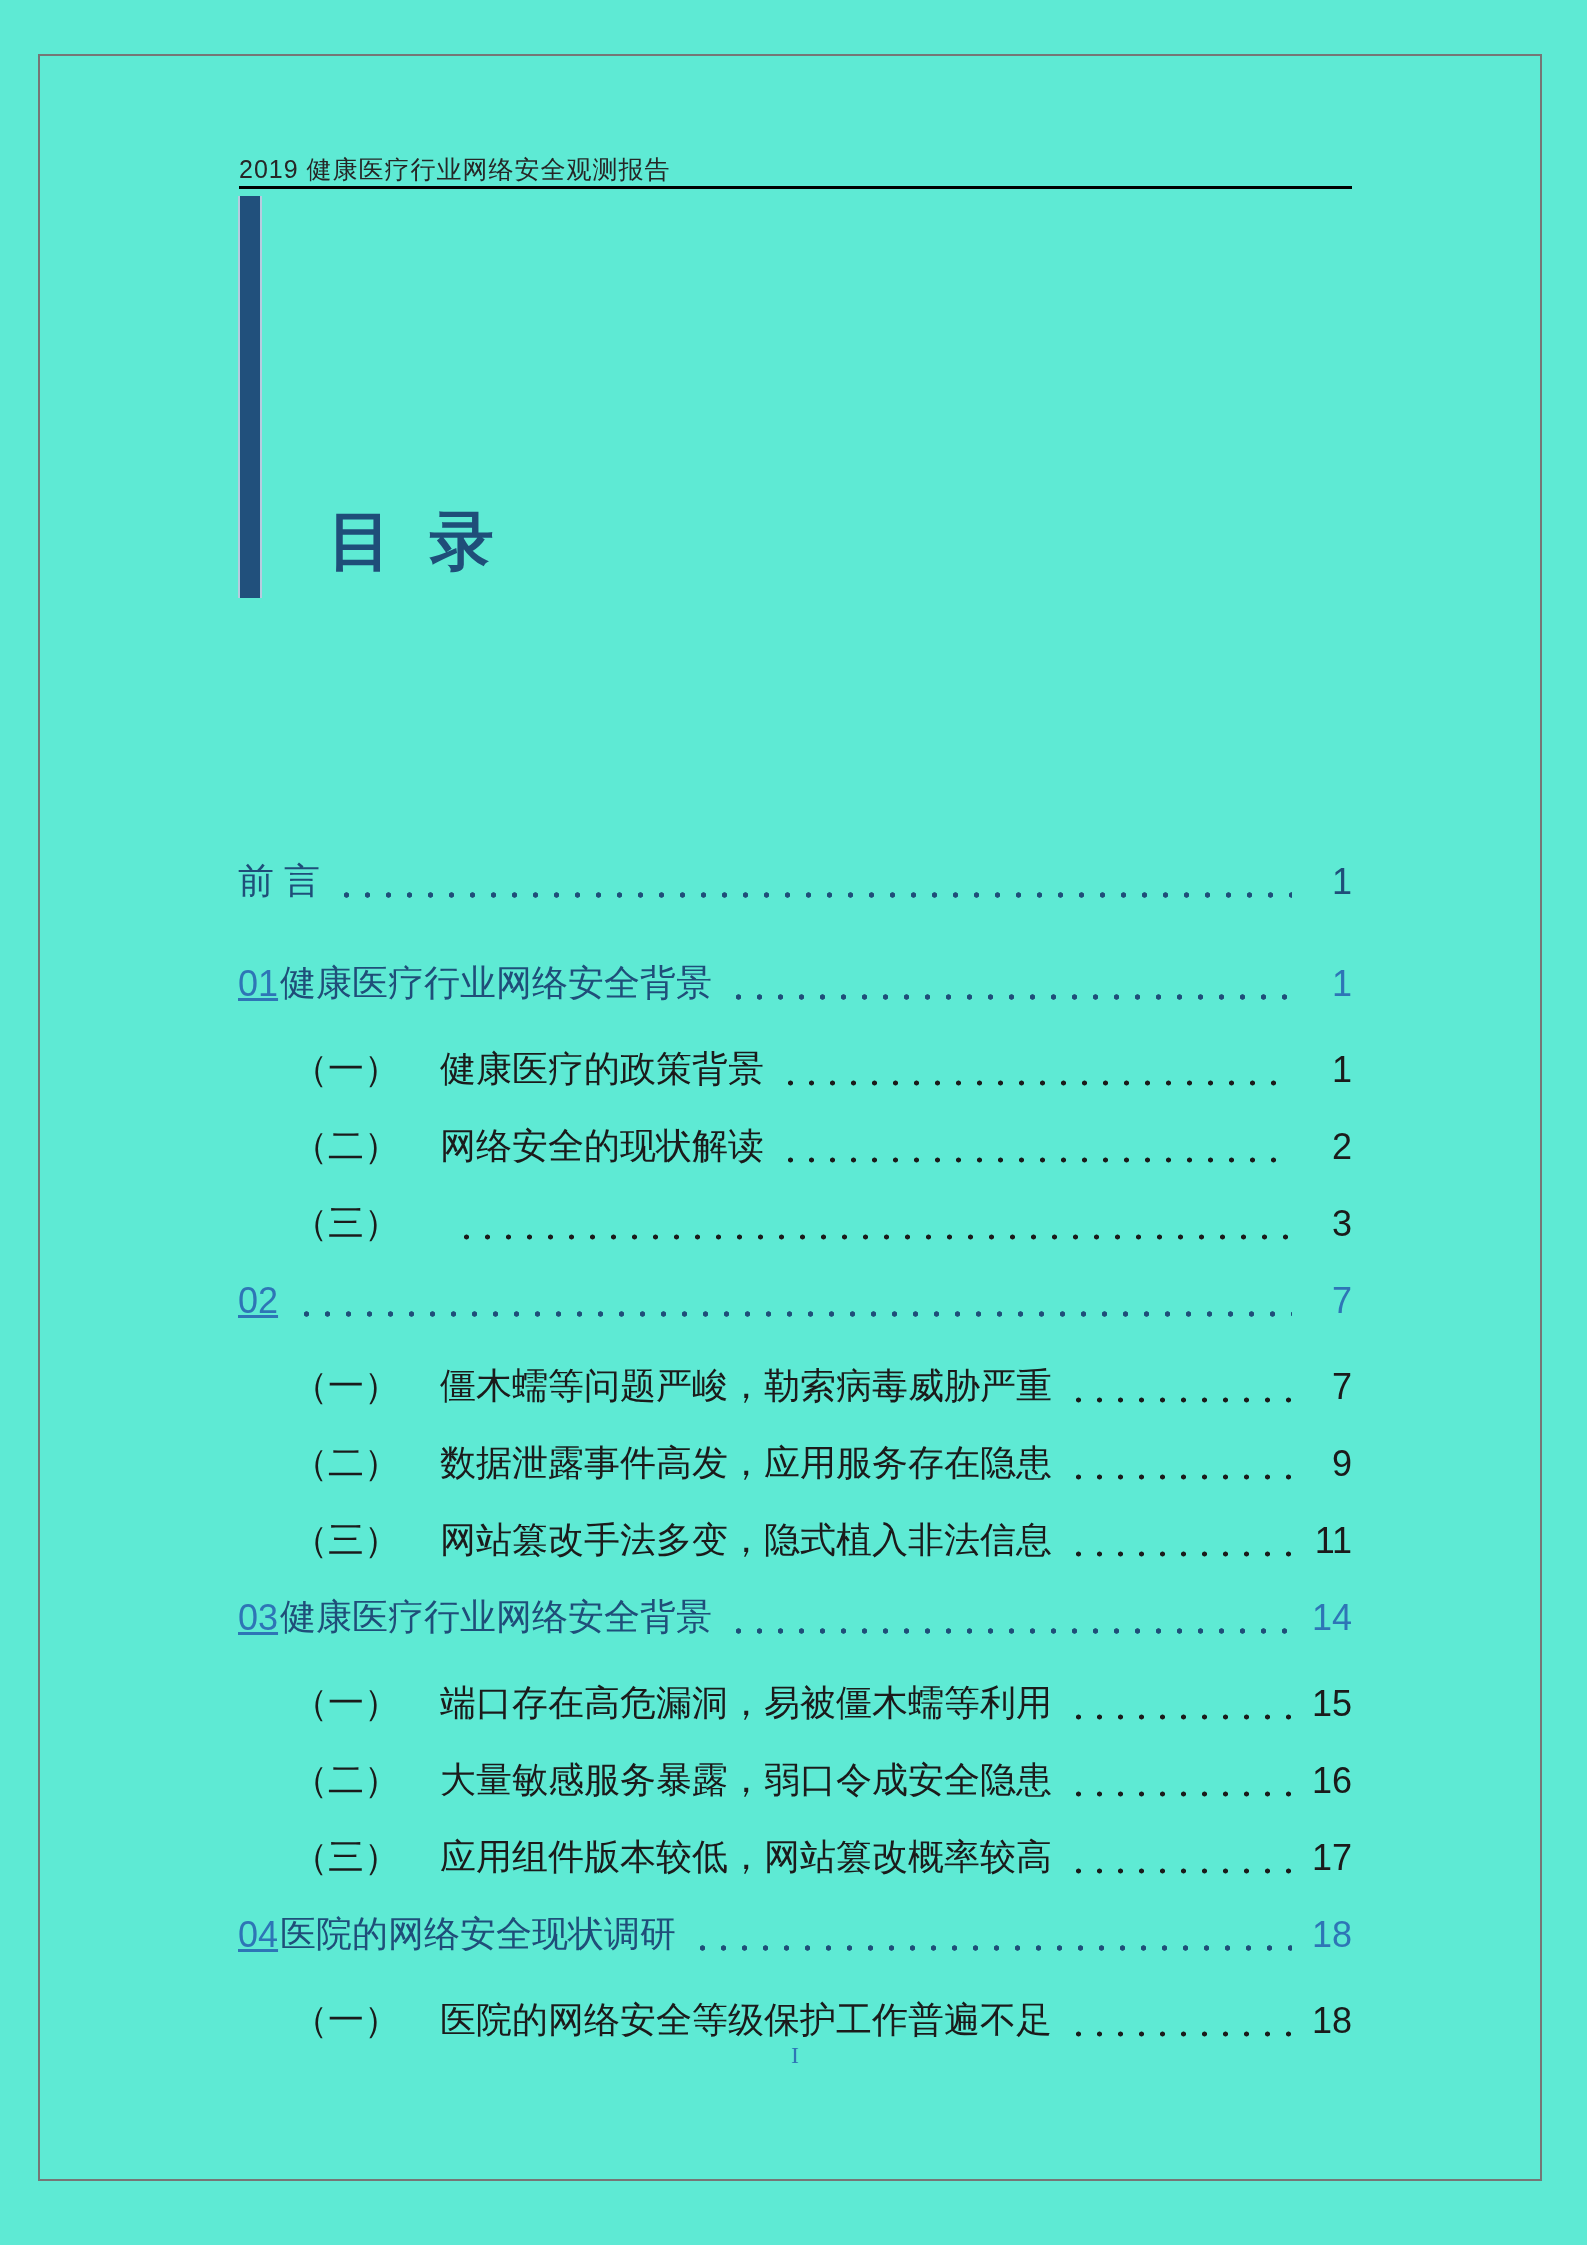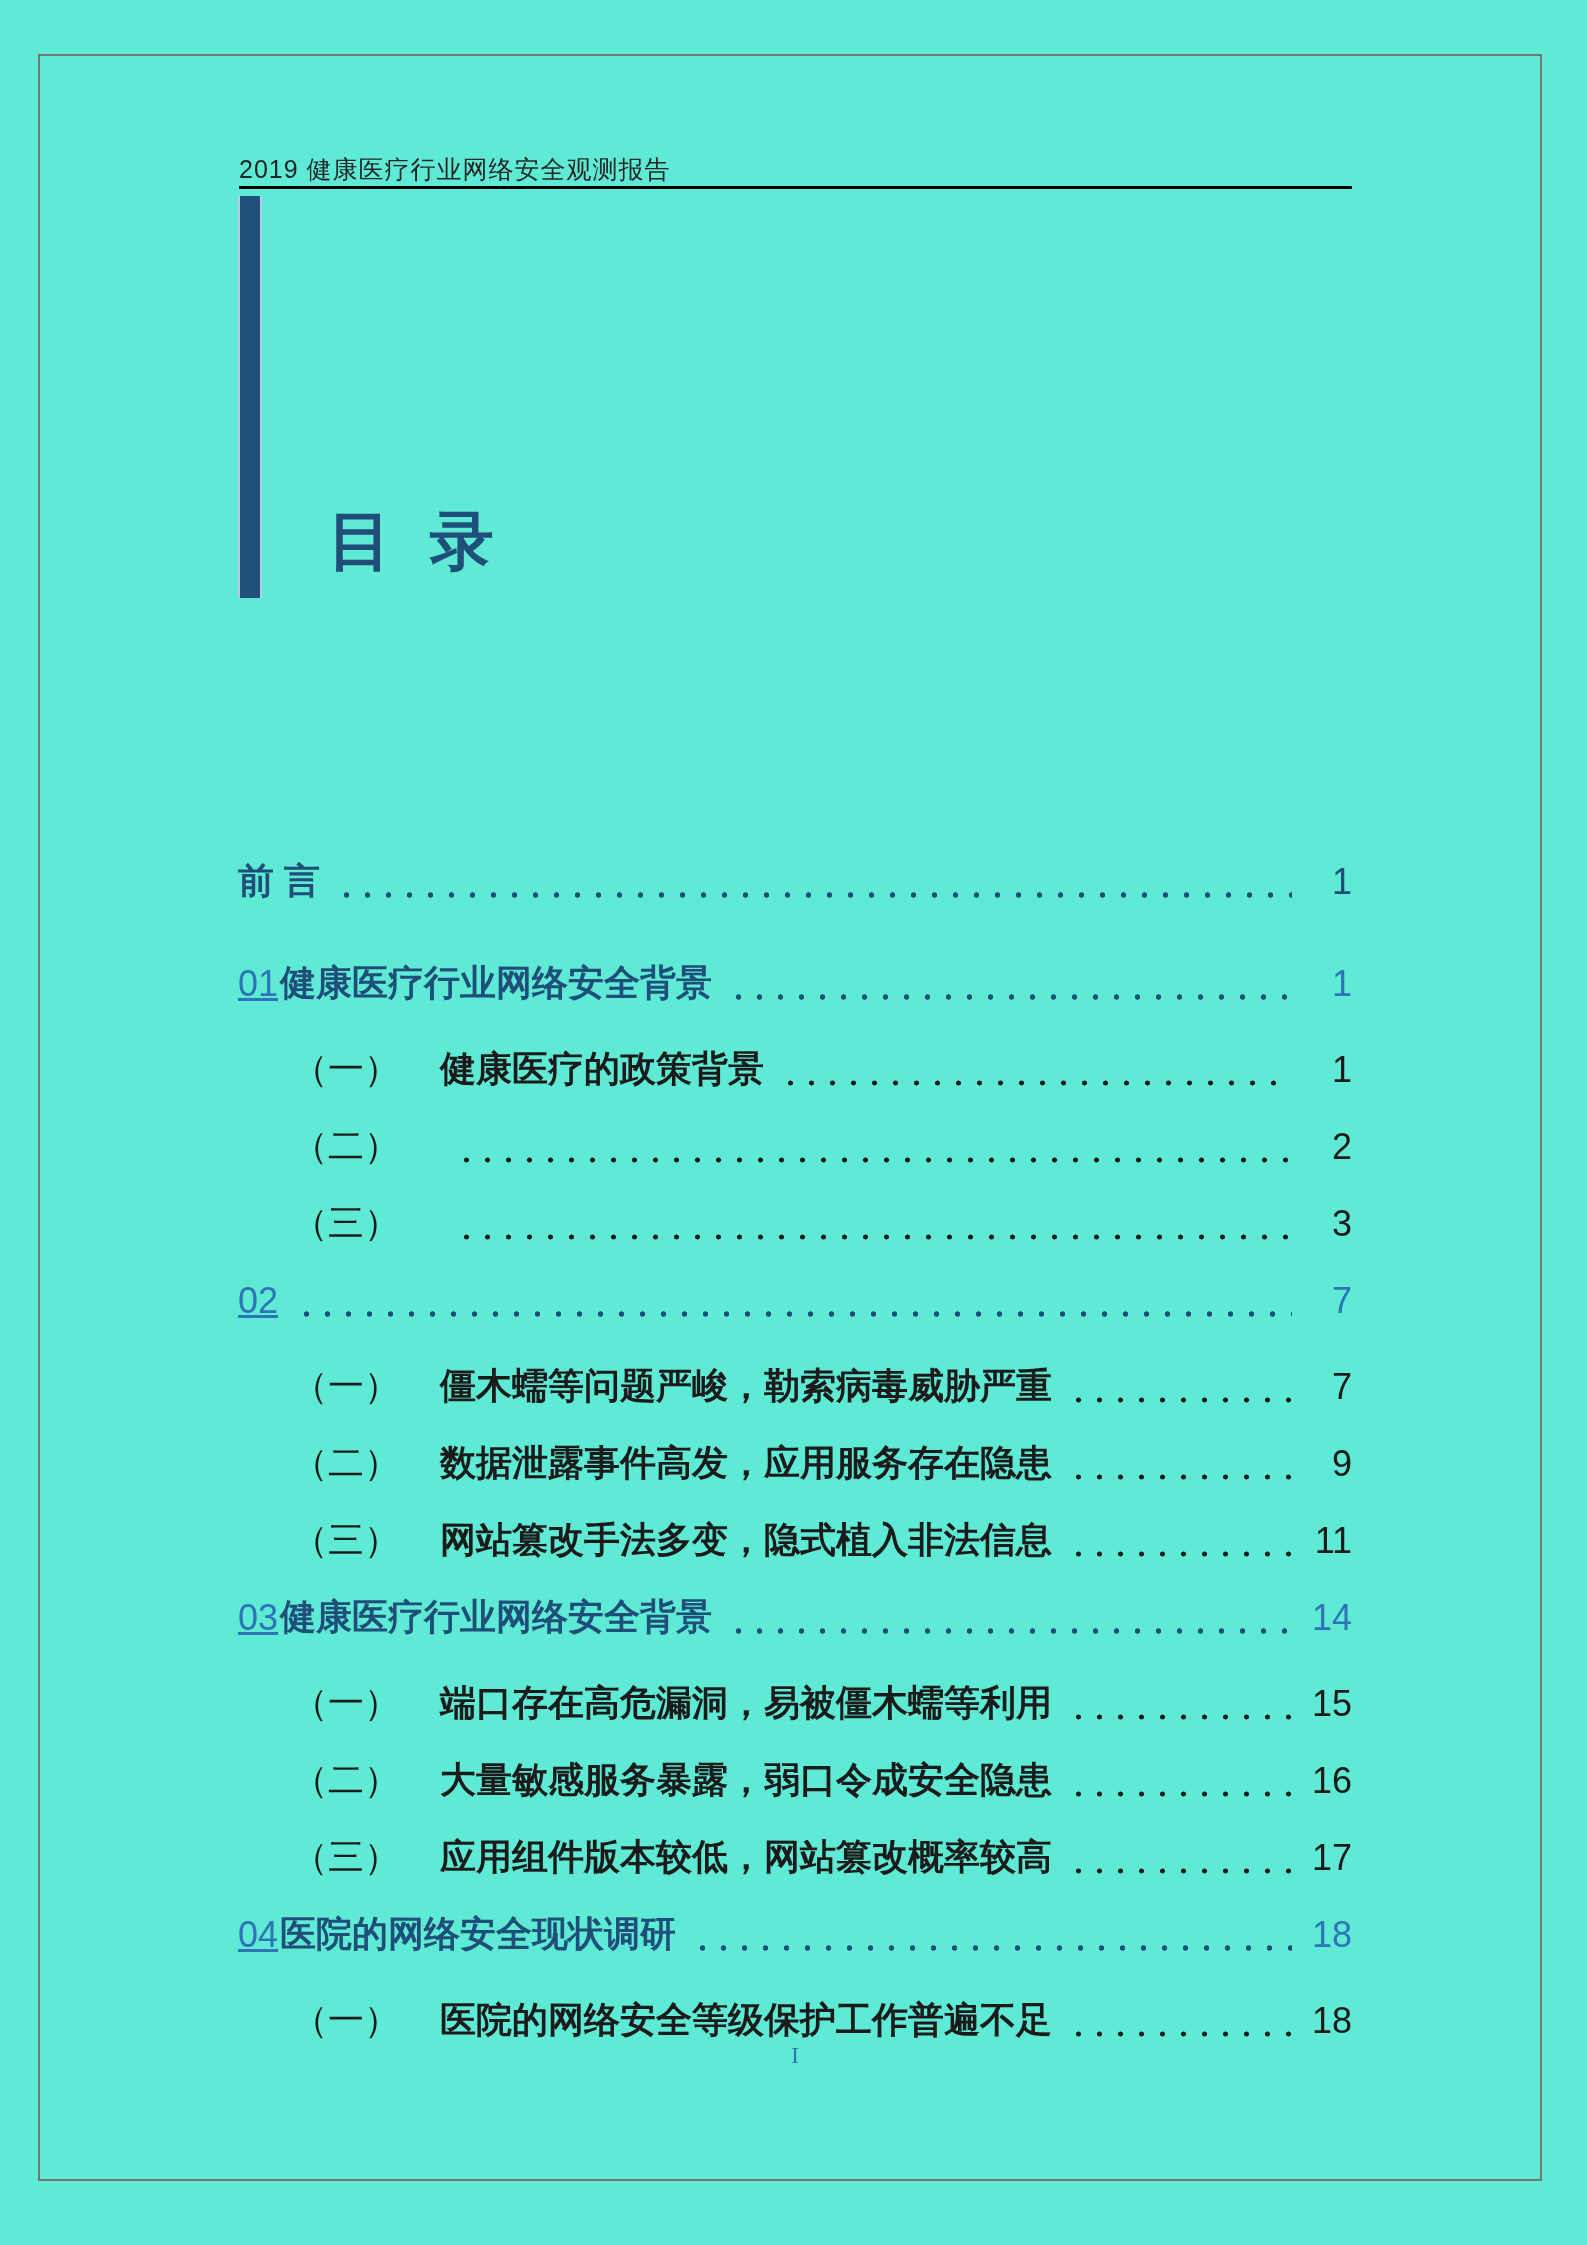--- a/index.html
+++ b/index.html
@@ -79,21 +79,21 @@
     height: 77px;
     font-size: 36px;
     white-space: nowrap;
   }
   .toc-line.preface { color: var(--accent-dark, #1f4e79); margin-bottom: 25px; font-weight: 500; }
   .toc-line.chapter { color: var(--accent-dark, #1f4e79); margin-bottom: 9px; }
   .toc-line.section { color: #1b1b1b; padding-left: 54px; }
   .toc-num { flex: 0 0 auto; }
   .chapter .toc-num { color: var(--accent-bright, #2e75b6); margin-right: 2px; text-decoration: underline; }
   .section .toc-num { margin-right: 40px; }
-  .toc-label { flex: 0 0 auto; font-weight: bold; }
+  .toc-label { flex: 0 0 auto; }
   .toc-dots {
     flex: 1 1 auto;
     align-self: stretch;
     margin: 0 14px 0 16px;
     background-repeat: repeat-x;
     background-position: 0 calc(50% + 13px);
     background-size: 21px 6px;
   }
   .preface .toc-dots,
   .chapter .toc-dots {
@@ -148,20 +148,21 @@
       <span class="toc-page">1</span>
     </div>
       <div class="toc-line section">
       <span class="toc-num">（一）</span>
       <span class="toc-label">健康医疗的政策背景</span>
       <span class="toc-dots"></span>
       <span class="toc-page">1</span>
     </div>
       <div class="toc-line section">
       <span class="toc-num">（二）</span>
+      <span class="toc-label">网络安全的现状解读</span>
       <span class="toc-dots"></span>
       <span class="toc-page">2</span>
     </div>
       <div class="toc-line section">
       <span class="toc-num">（三）</span>
       <span class="toc-dots"></span>
       <span class="toc-page">3</span>
     </div>
       <div class="toc-line chapter">
       <span class="toc-num">02</span>

